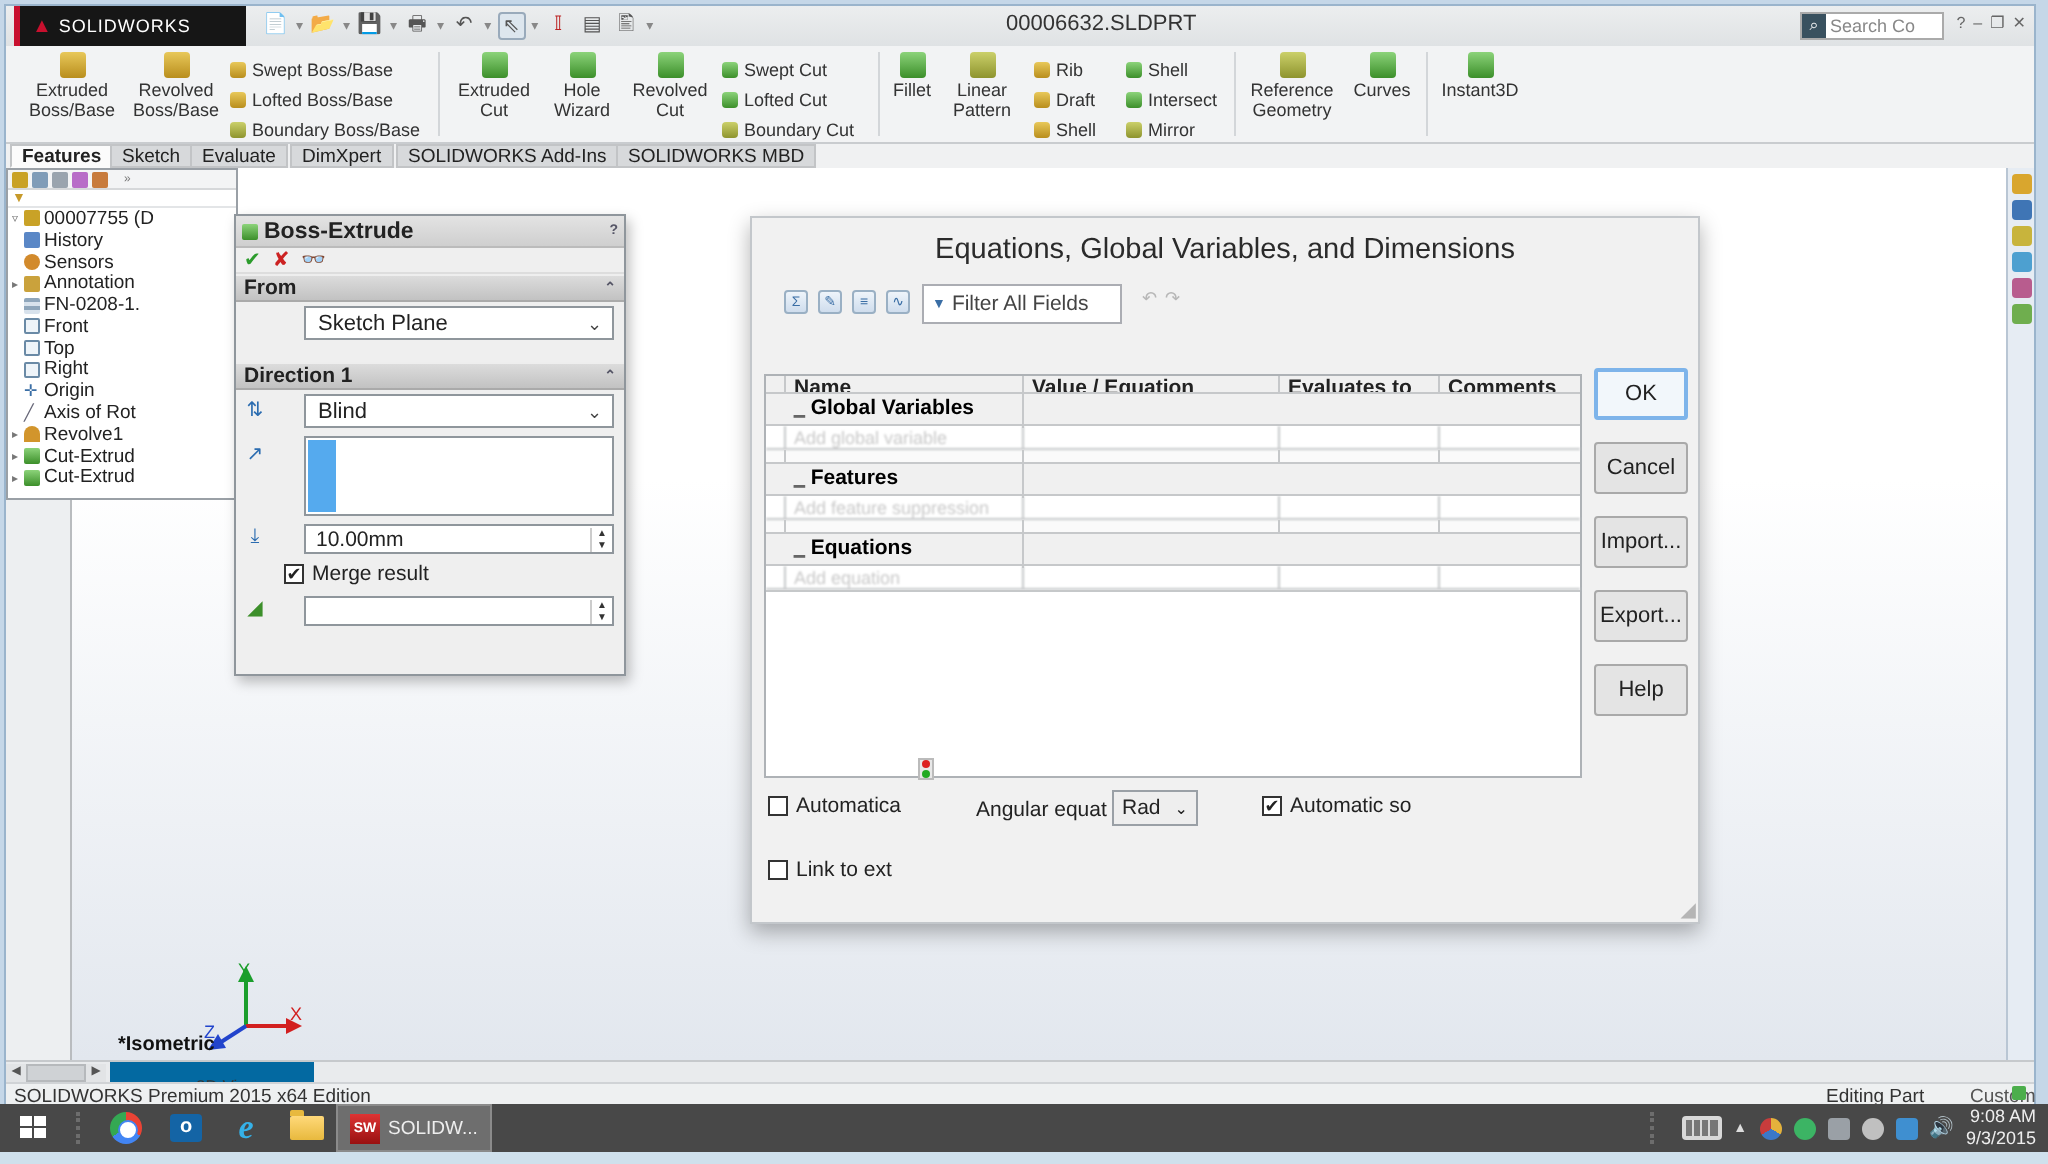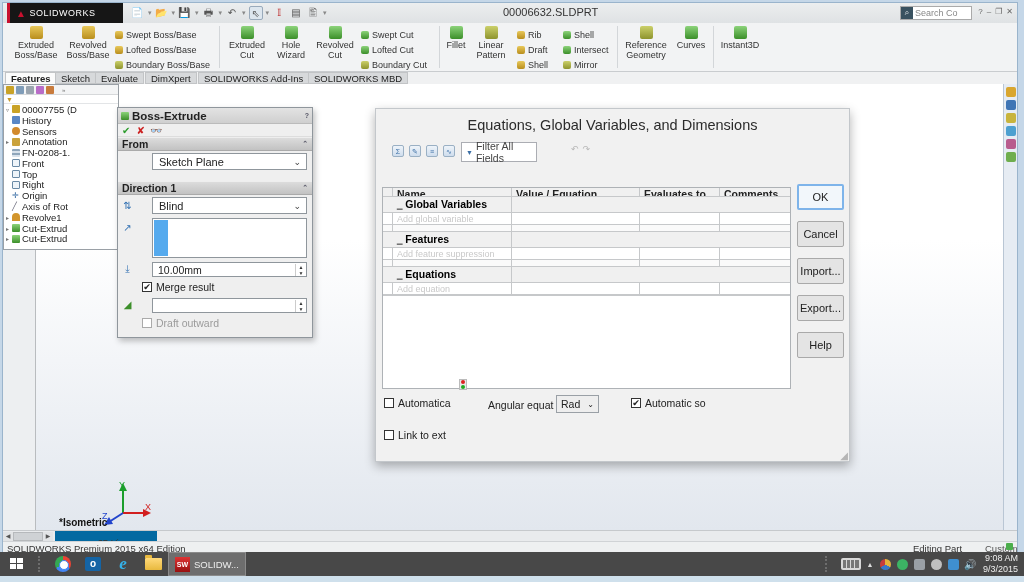--- a/index.html
+++ b/index.html
@@ -65,21 +65,21 @@
   .spinarr{margin-left:auto;width:11px;border-left:1px solid #ccc;display:flex;flex-direction:column;align-items:center;font-size:5px;color:#333;line-height:6px;}
   .cbx{display:inline-block;width:10px;height:10px;border:1px solid #333;background:#fff;font-size:9px;line-height:9px;text-align:center;vertical-align:middle;margin-right:4px;}
   .cbx.dis{border-color:#aaa;}
   .cbrow{display:flex;align-items:center;height:16px;padding-left:24px;}
   .dim{color:#9b9b9b;}
   
   .dlg{position:absolute;left:372px;top:105px;width:475px;height:354px;background:#f1f1f1;border:1px solid #c3c7cb;box-shadow:0 4px 10px rgba(0,0,0,.3);}
   .dlgtitle{position:absolute;left:0;top:8px;width:100%;text-align:center;font-size:14.5px;color:#2b2b2b;}
   .dlgtools{position:absolute;left:16px;top:36px;display:flex;align-items:center;gap:5px;}
   .dti{width:12px;height:12px;border:1px solid #9ab0c4;border-radius:2px;background:linear-gradient(#eef4fa,#cfdded);font-size:7px;color:#3a6ea5;text-align:center;line-height:11px;}
-  .filterbox{position:absolute;left:85px;top:33px;width:76px;height:20px;background:#fff;border:1px solid #abadb3;font-size:10.5px;color:#444;display:flex;align-items:center;padding-left:4px;}
+  .filterbox{position:absolute;left:85px;top:33px;width:100px;height:20px;background:#fff;border:1px solid #abadb3;font-size:10.5px;color:#444;display:flex;align-items:center;padding-left:4px;}
   .undoredo{position:absolute;left:195px;top:35px;display:flex;gap:4px;font-size:9px;color:#b7b7b7;}
   .tblwrap{position:absolute;left:6px;top:78px;width:409px;height:202px;background:#fff;border:1px solid #aeb2b6;}
   .trow{display:flex;border-bottom:1px solid #c6c8ca;}
   .tc{border-right:1px solid #c6c8ca;overflow:hidden;white-space:nowrap;}
   .c0{width:10px;flex:none;}
   .c1{width:119px;flex:none;padding-left:4px;}
   .c2{width:128px;flex:none;padding-left:4px;}
   .c3{width:80px;flex:none;padding-left:4px;}
   .c4{flex:1;padding-left:4px;border-right:none;}
   .hrow{height:9px;font-size:10.5px;font-weight:bold;color:#222;background:#f0f0f0;}
@@ -460,24 +460,20 @@
       </div>
       <div class="pmrow" style="height:18px;margin-top:2px;">
         <span class="pmico" style="top:1px;color:#3c8f2a;">◢</span>
         <div class="spin">
           <span class="spinarr">
               <span>▲</span>
               <span>▼</span>
             </span>
         </div>
       </div>
-      <div class="cbrow dim">
-        <span class="cbx dis"></span>
-        <span>Draft outward</span>
-      </div>
     </div>
 
     <div class="dlg">
       <div class="dlgtitle">Equations, Global Variables, and Dimensions</div>
       <div class="dlgtools">
         <span class="dti">Σ</span>
         <span class="dti">✎</span>
         <span class="dti">≡</span>
         <span class="dti">∿</span>
       </div>

